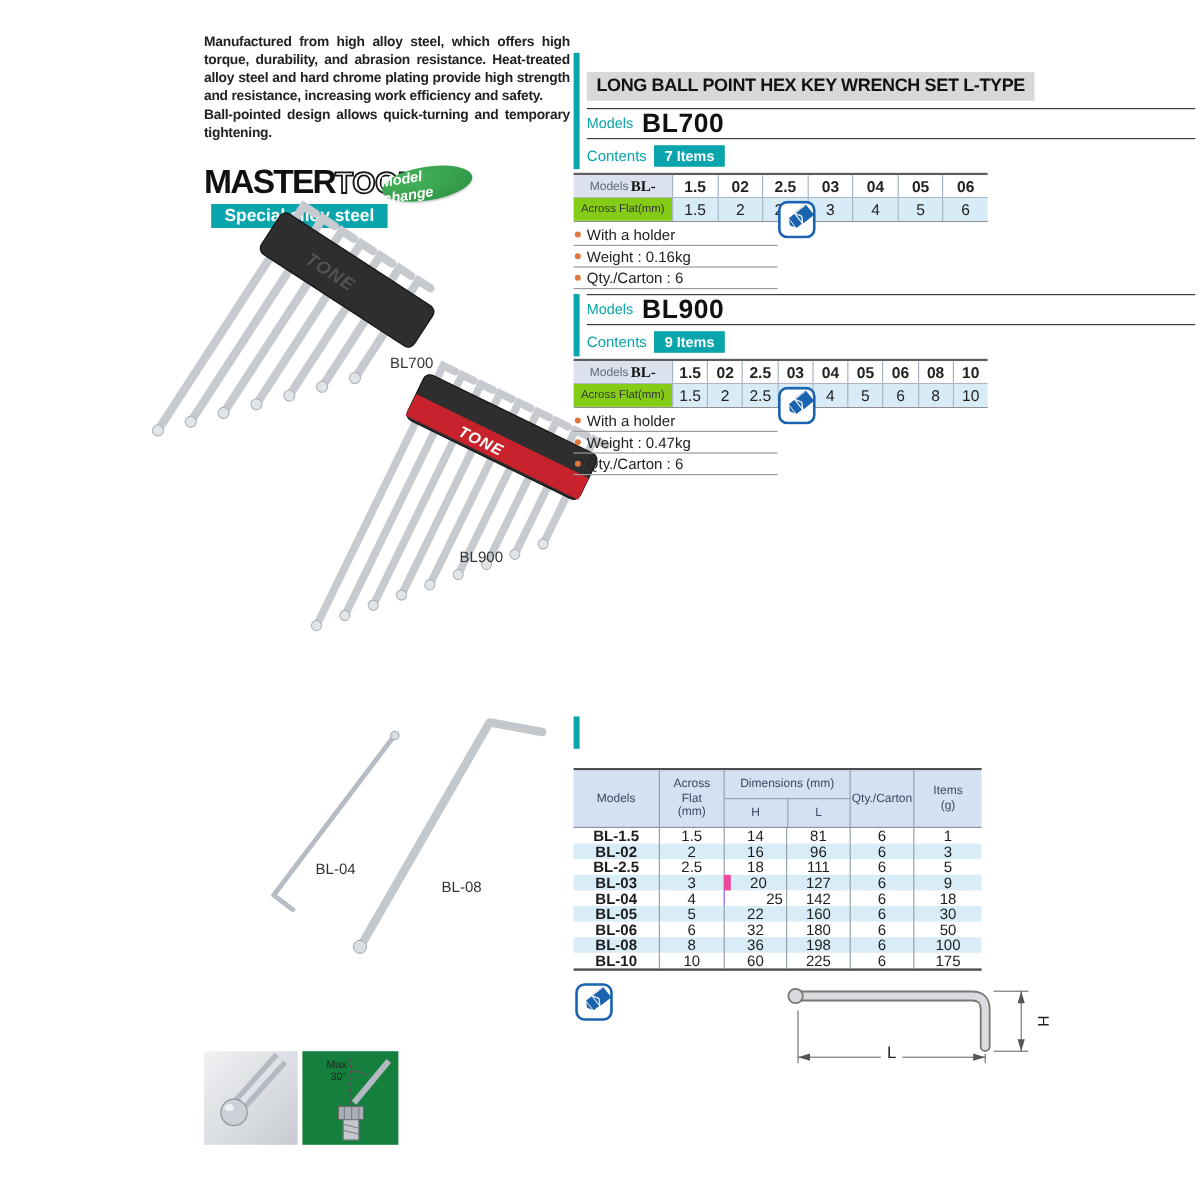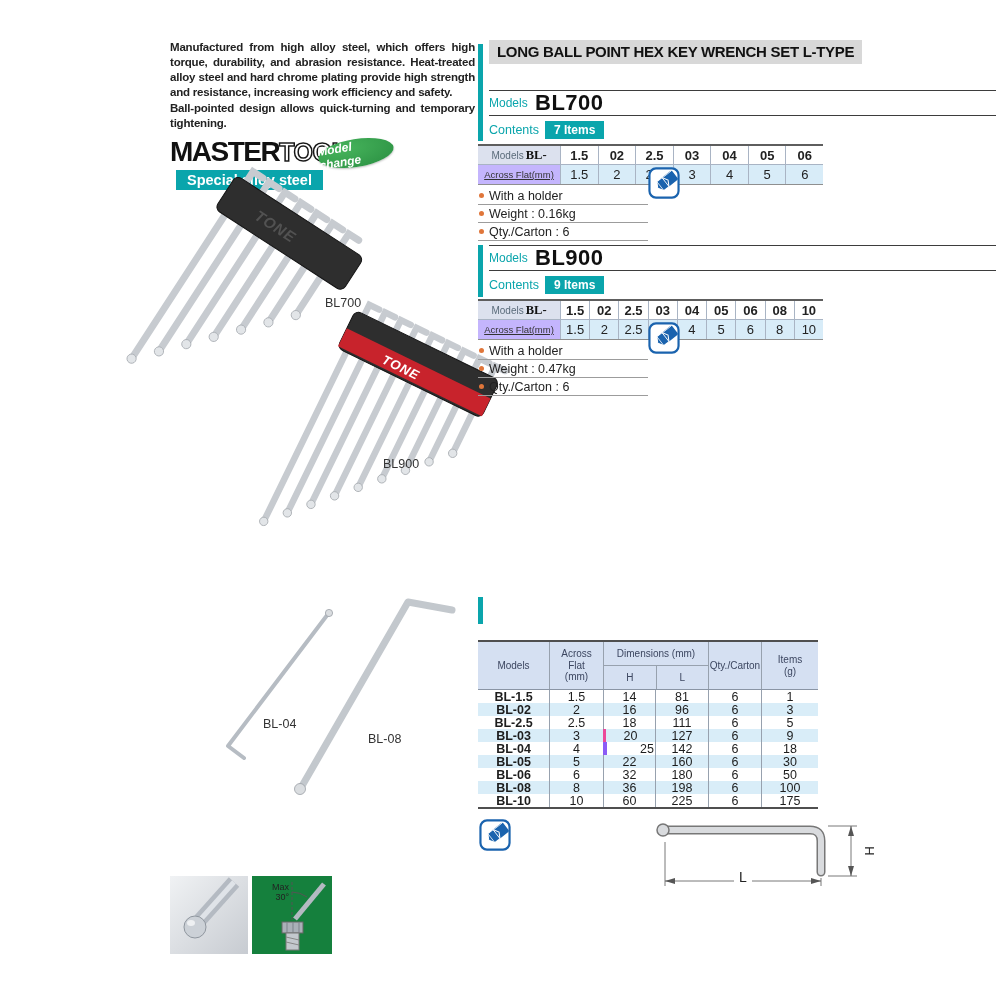--- a/index.html
+++ b/index.html
@@ -4,21 +4,21 @@
 <style>
   * { margin:0; padding:0; box-sizing:border-box; }
   html,body { background:#fff; }
   .page {
     position:relative; width:1000px; height:1000px; background:#fff;
     font-family:"Liberation Sans", sans-serif; color:#1a1a1a; overflow:hidden;
   }
   .abs { position:absolute; }
 
   
-  .intro { left:170px; top:40px; width:305px; font-size:11.5px; font-weight:bold;
+  .intro { left:170px; top:28px; width:305px; font-size:11.5px; font-weight:bold;
            letter-spacing:-0.2px; line-height:1.3; color:#222; text-align:justify; }
   .intro p + p { margin-top:1px; }
 
   .logo-row { left:170px; top:136px; height:32px; white-space:nowrap; }
   .logo-master { font-size:28px; font-weight:bold; letter-spacing:-1.5px; color:#111; }
   .logo-tool { font-size:25px; font-weight:bold; letter-spacing:-0.5px;
                color:#fff; -webkit-text-stroke:1.5px #151515; }
   .model-change { left:318px; top:139px; width:76px; height:28px; border-radius:50%;
                   background:radial-gradient(ellipse at 35% 30%, #46b35b, #2a8f42);
                   color:#fff; font-size:12px; font-style:italic; font-weight:bold;
@@ -50,22 +50,22 @@
   .contents-word { color:#0aa5ac; font-size:12.5px; width:56px; }
   .items-badge { background:#0aa5ac; color:#fff; font-size:12px; font-weight:bold; padding:2px 9px; }
 
   
   .mini-table { width:345px; border-top:2px solid #5e5e5e; border-bottom:1px solid #8f8f8f; font-size:13px; }
   .mt-row { display:flex; height:19px; }
   .mt-row1 { border-bottom:1px solid #a9b4c4; }
   .mt-label { width:82px; background:#dce1ee; display:flex; align-items:center; justify-content:center; gap:2px; }
   .mt-label-small { font-size:10px; color:#5a6b7a; }
   .mt-label-bold { font-size:12.5px; font-weight:bold; color:#111;font-family:Liberation Serif, serif; }
-  .mt-label2 { width:82px; background:#c4b5fd; font-size:9.5px; color:#333;
-               display:flex; align-items:center; justify-content:center;text-decoration:underline; }
+  .mt-label2 { width:82px; background:#84cc16; font-size:9.5px; color:#333;
+               display:flex; align-items:center; justify-content:center; }
   .mt-cell { flex:1; display:flex; align-items:center; justify-content:center;
              border-left:1px solid #a9b4c4; color:#222; }
   .mt-row1 .mt-cell { font-weight:bold; background:#fff; }
   .mt-row2 .mt-cell { background:#d8ecf8; }
 
   
   .bullets { width:170px; }
   .bullet-item { height:18px; display:flex; align-items:center; border-bottom:1px solid #9c9c9c;
                  font-size:12.5px; color:#222; }
   .dot { width:5px; height:5px; border-radius:50%; background:#e0763a; margin:0 5px 0 1px; flex:0 0 auto; }
@@ -222,21 +222,21 @@
       <line x1="47" y1="46" x2="47" y2="57" stroke="#7d838b"></line>
       <rect x="34" y="57" width="13" height="17" fill="#c3c8cd" stroke="#777"></rect>
       <line x1="34" y1="61" x2="47" y2="64" stroke="#888"></line>
       <line x1="34" y1="66" x2="47" y2="69" stroke="#888"></line>
       <text x="37" y="14" font-size="9" fill="#222" text-anchor="end">Max</text>
       <text x="37" y="24" font-size="9" fill="#222" text-anchor="end">30°</text>
     </svg>
   </div>
 
   <div class="abs teal-bar" style="left:478px; top:44px; height:97px;"></div>
-  <div class="abs sec-hdr" style="left:489px; top:40px;">LONG BALL POINT HEX KEY WRENCH SET L-TYPE</div>
+  <div class="abs sec-hdr" style="left:489px; top:60px;">LONG BALL POINT HEX KEY WRENCH SET L-TYPE</div>
 
   <div class="abs models-row" style="left:489px; top:90px; width:507px;">
     <span class="models-word">Models</span>
     <span class="models-value">BL700</span>
   </div>
   <div class="abs contents-row" style="left:489px; top:119px;">
     <span class="contents-word">Contents</span>
     <span class="items-badge">7 Items</span>
   </div>
   <div class="abs mini-table" style="left:478px; top:144px;">
@@ -378,29 +378,29 @@
       <div class="bt-c c-models">BL-2.5</div>
         <div class="bt-c c-af">2.5</div>
         <div class="bt-c c-h" style="border-left:1px solid #97a1ae;">18</div>
         <div class="bt-c c-l">111</div>
         <div class="bt-c c-qty">6</div>
         <div class="bt-c c-wt">5</div>
     </div>
     <div class="bt-row alt">
       <div class="bt-c c-models">BL-03</div>
         <div class="bt-c c-af">3</div>
-        <div class="bt-c c-h" style="border-left:3px solid #ec4899;">20</div>
+        <div class="bt-c c-h" style="border-left:6px solid #ec4899;">20</div>
         <div class="bt-c c-l">127</div>
         <div class="bt-c c-qty">6</div>
         <div class="bt-c c-wt">9</div>
     </div>
     <div class="bt-row">
       <div class="bt-c c-models">BL-04</div>
         <div class="bt-c c-af">4</div>
-        <div class="bt-c c-h" style="border-left:4px solid #8b5cf6;padding-left:32px;">25</div>
+        <div class="bt-c c-h" style="border-left:1px solid #8b5cf6;padding-left:32px;">25</div>
         <div class="bt-c c-l">142</div>
         <div class="bt-c c-qty">6</div>
         <div class="bt-c c-wt">18</div>
     </div>
     <div class="bt-row alt">
       <div class="bt-c c-models">BL-05</div>
         <div class="bt-c c-af">5</div>
         <div class="bt-c c-h" style="border-left:1px solid #97a1ae;">22</div>
         <div class="bt-c c-l">160</div>
         <div class="bt-c c-qty">6</div>

